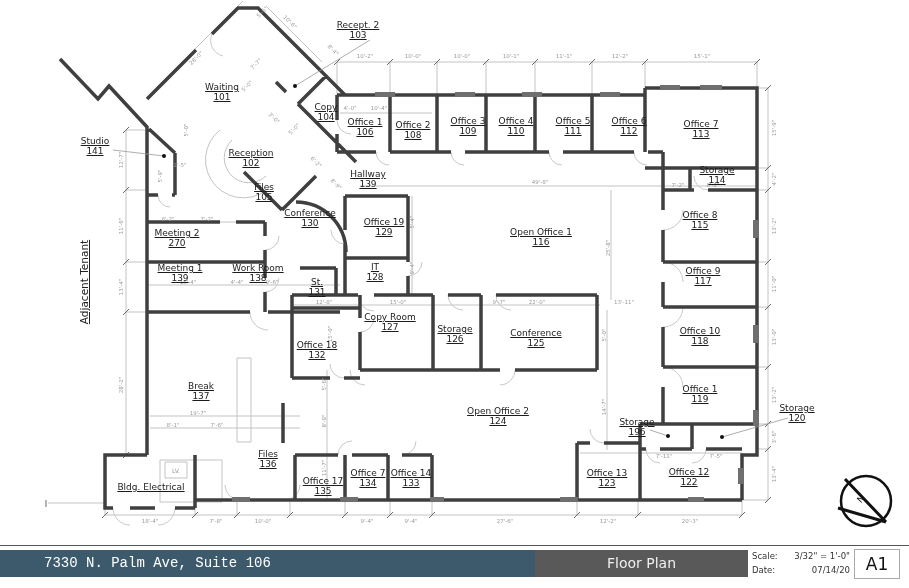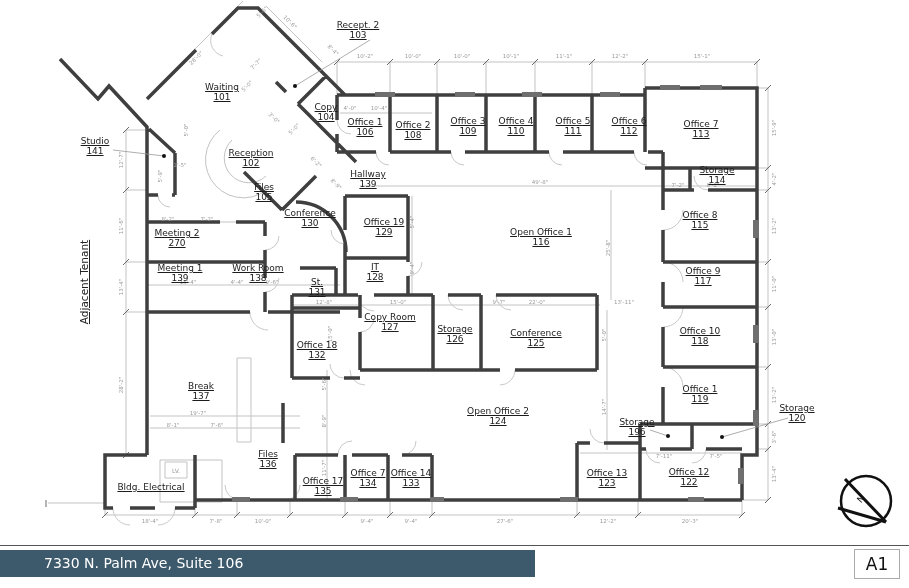--- a/index.html
+++ b/index.html
@@ -18,21 +18,21 @@
   .adj{position:absolute;left:84px;top:282px;transform:translate(-50%,-50%) rotate(-90deg);
        font-size:10.5px;color:#222;text-decoration:underline;white-space:nowrap;z-index:3;}
   .lv{position:absolute;left:176px;top:470px;transform:translate(-50%,-50%);
       font-size:6px;color:#9a9a9a;z-index:2;}
   .north-n{position:absolute;left:861px;top:499px;transform:translate(-50%,-50%) rotate(-48deg);
       font-size:9px;color:#111;z-index:3;}
   
   .rule{position:absolute;left:0;top:545px;width:909px;height:1px;background:#555;}
   .bar{position:absolute;left:0;top:550px;height:27px;z-index:4;}
   .bar-left{width:535px;background:#3d5a6c;color:#fff;font-size:14px;line-height:27px;
-            padding-left:44px;box-sizing:border-box;}
+            padding-left:44px;box-sizing:border-box;font-family:Liberation Mono, monospace;}
   .bar-mid{left:535px;width:213px;background:#595959;color:#efefef;font-size:14px;
            line-height:27px;text-align:center;}
   .tb-info{position:absolute;left:752px;top:549px;width:98px;height:29px;font-size:8.5px;
            color:#333;z-index:4;}
   .tb-row{display:flex;justify-content:space-between;line-height:14px;}
   .sheetbox{position:absolute;left:854px;top:549px;width:44px;height:28px;border:1px solid #aaa;
             background:#fff;color:#111;font-size:17px;line-height:28px;text-align:center;z-index:4;}
 </style>
 </head>
 <body>
@@ -393,14 +393,25 @@
   <span class="dim r45" style="left:274px;top:118px">3'-0"</span>
   <span class="dim rm45" style="left:294px;top:129px">5'-0"</span>
   <span class="dim rm45" style="left:262px;top:12px">5'-6"</span>
 
   <span class="adj">Adjacent Tenant</span>
   <span class="lv">LV.</span>
   <span class="north-n">N</span>
 
   <div class="rule"></div>
   <div class="bar bar-left">7330 N. Palm Ave, Suite 106</div>
+  <div class="bar bar-mid">Floor Plan</div>
+  <div class="tb-info">
+    <div class="tb-row">
+      <span>Scale:</span>
+      <span>3/32" = 1'-0"</span>
+    </div>
+    <div class="tb-row">
+      <span>Date:</span>
+      <span>07/14/20</span>
+    </div>
+  </div>
   <div class="sheetbox">A1</div>
 </div>
 
 </body></html>

